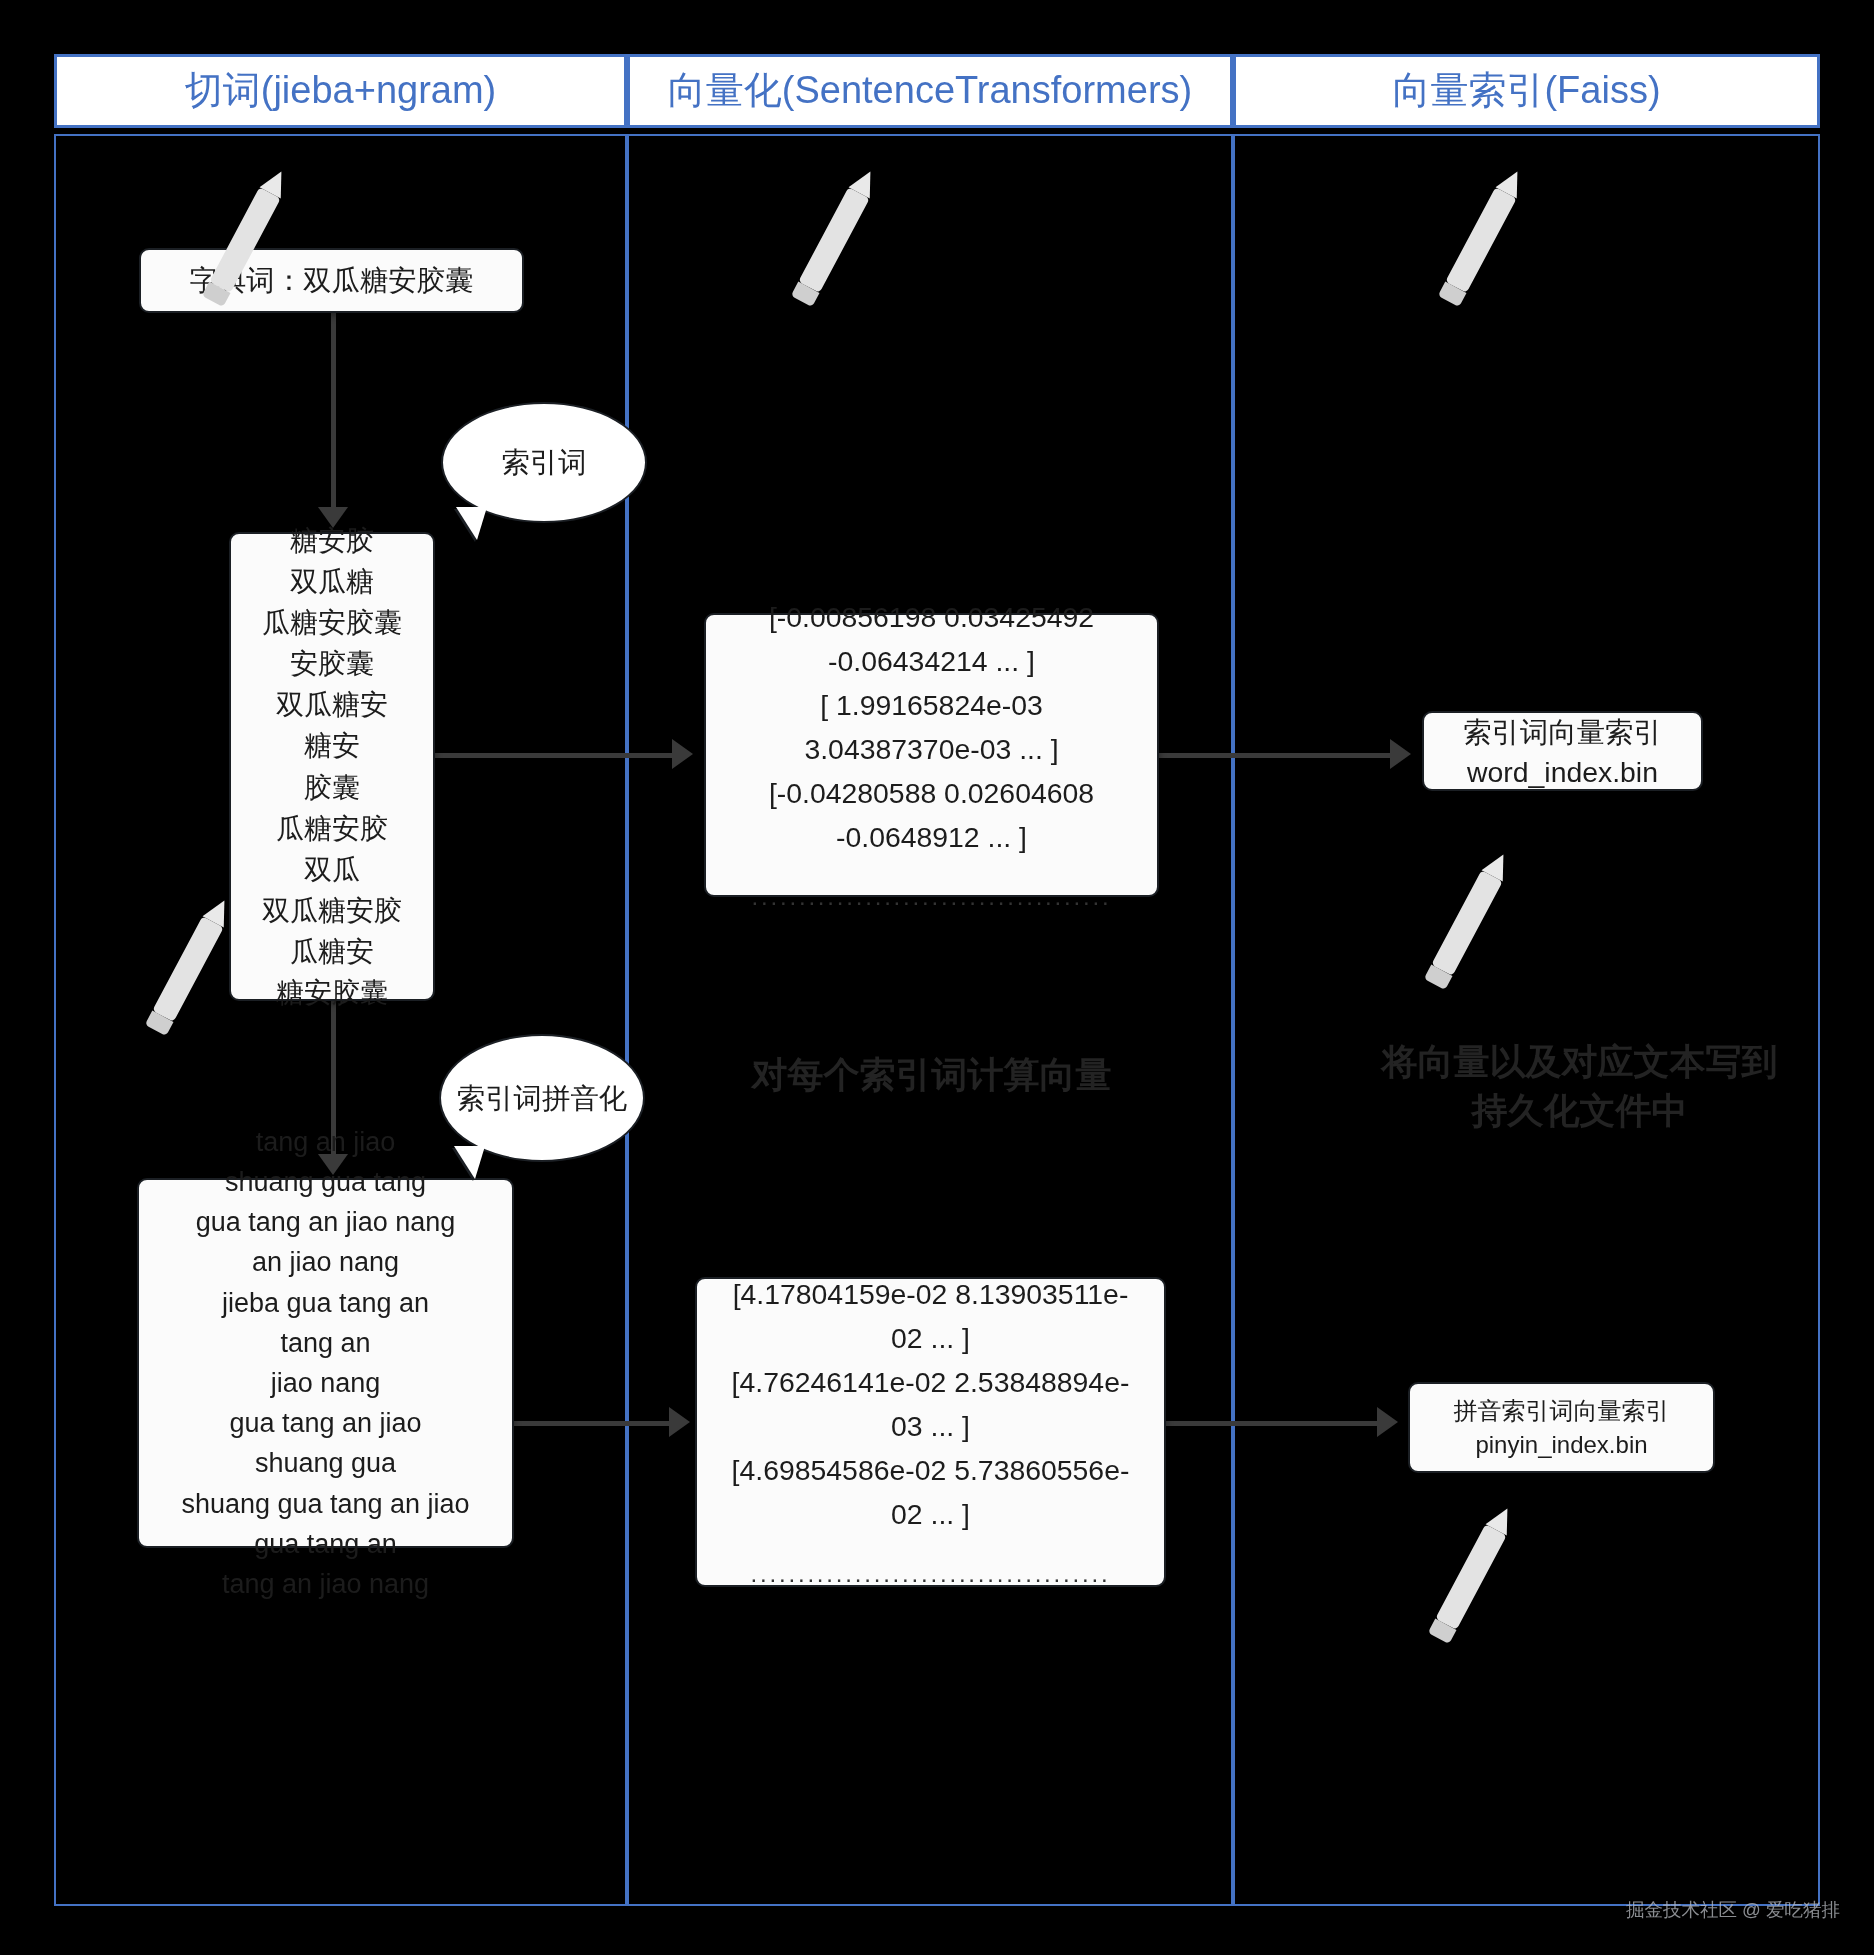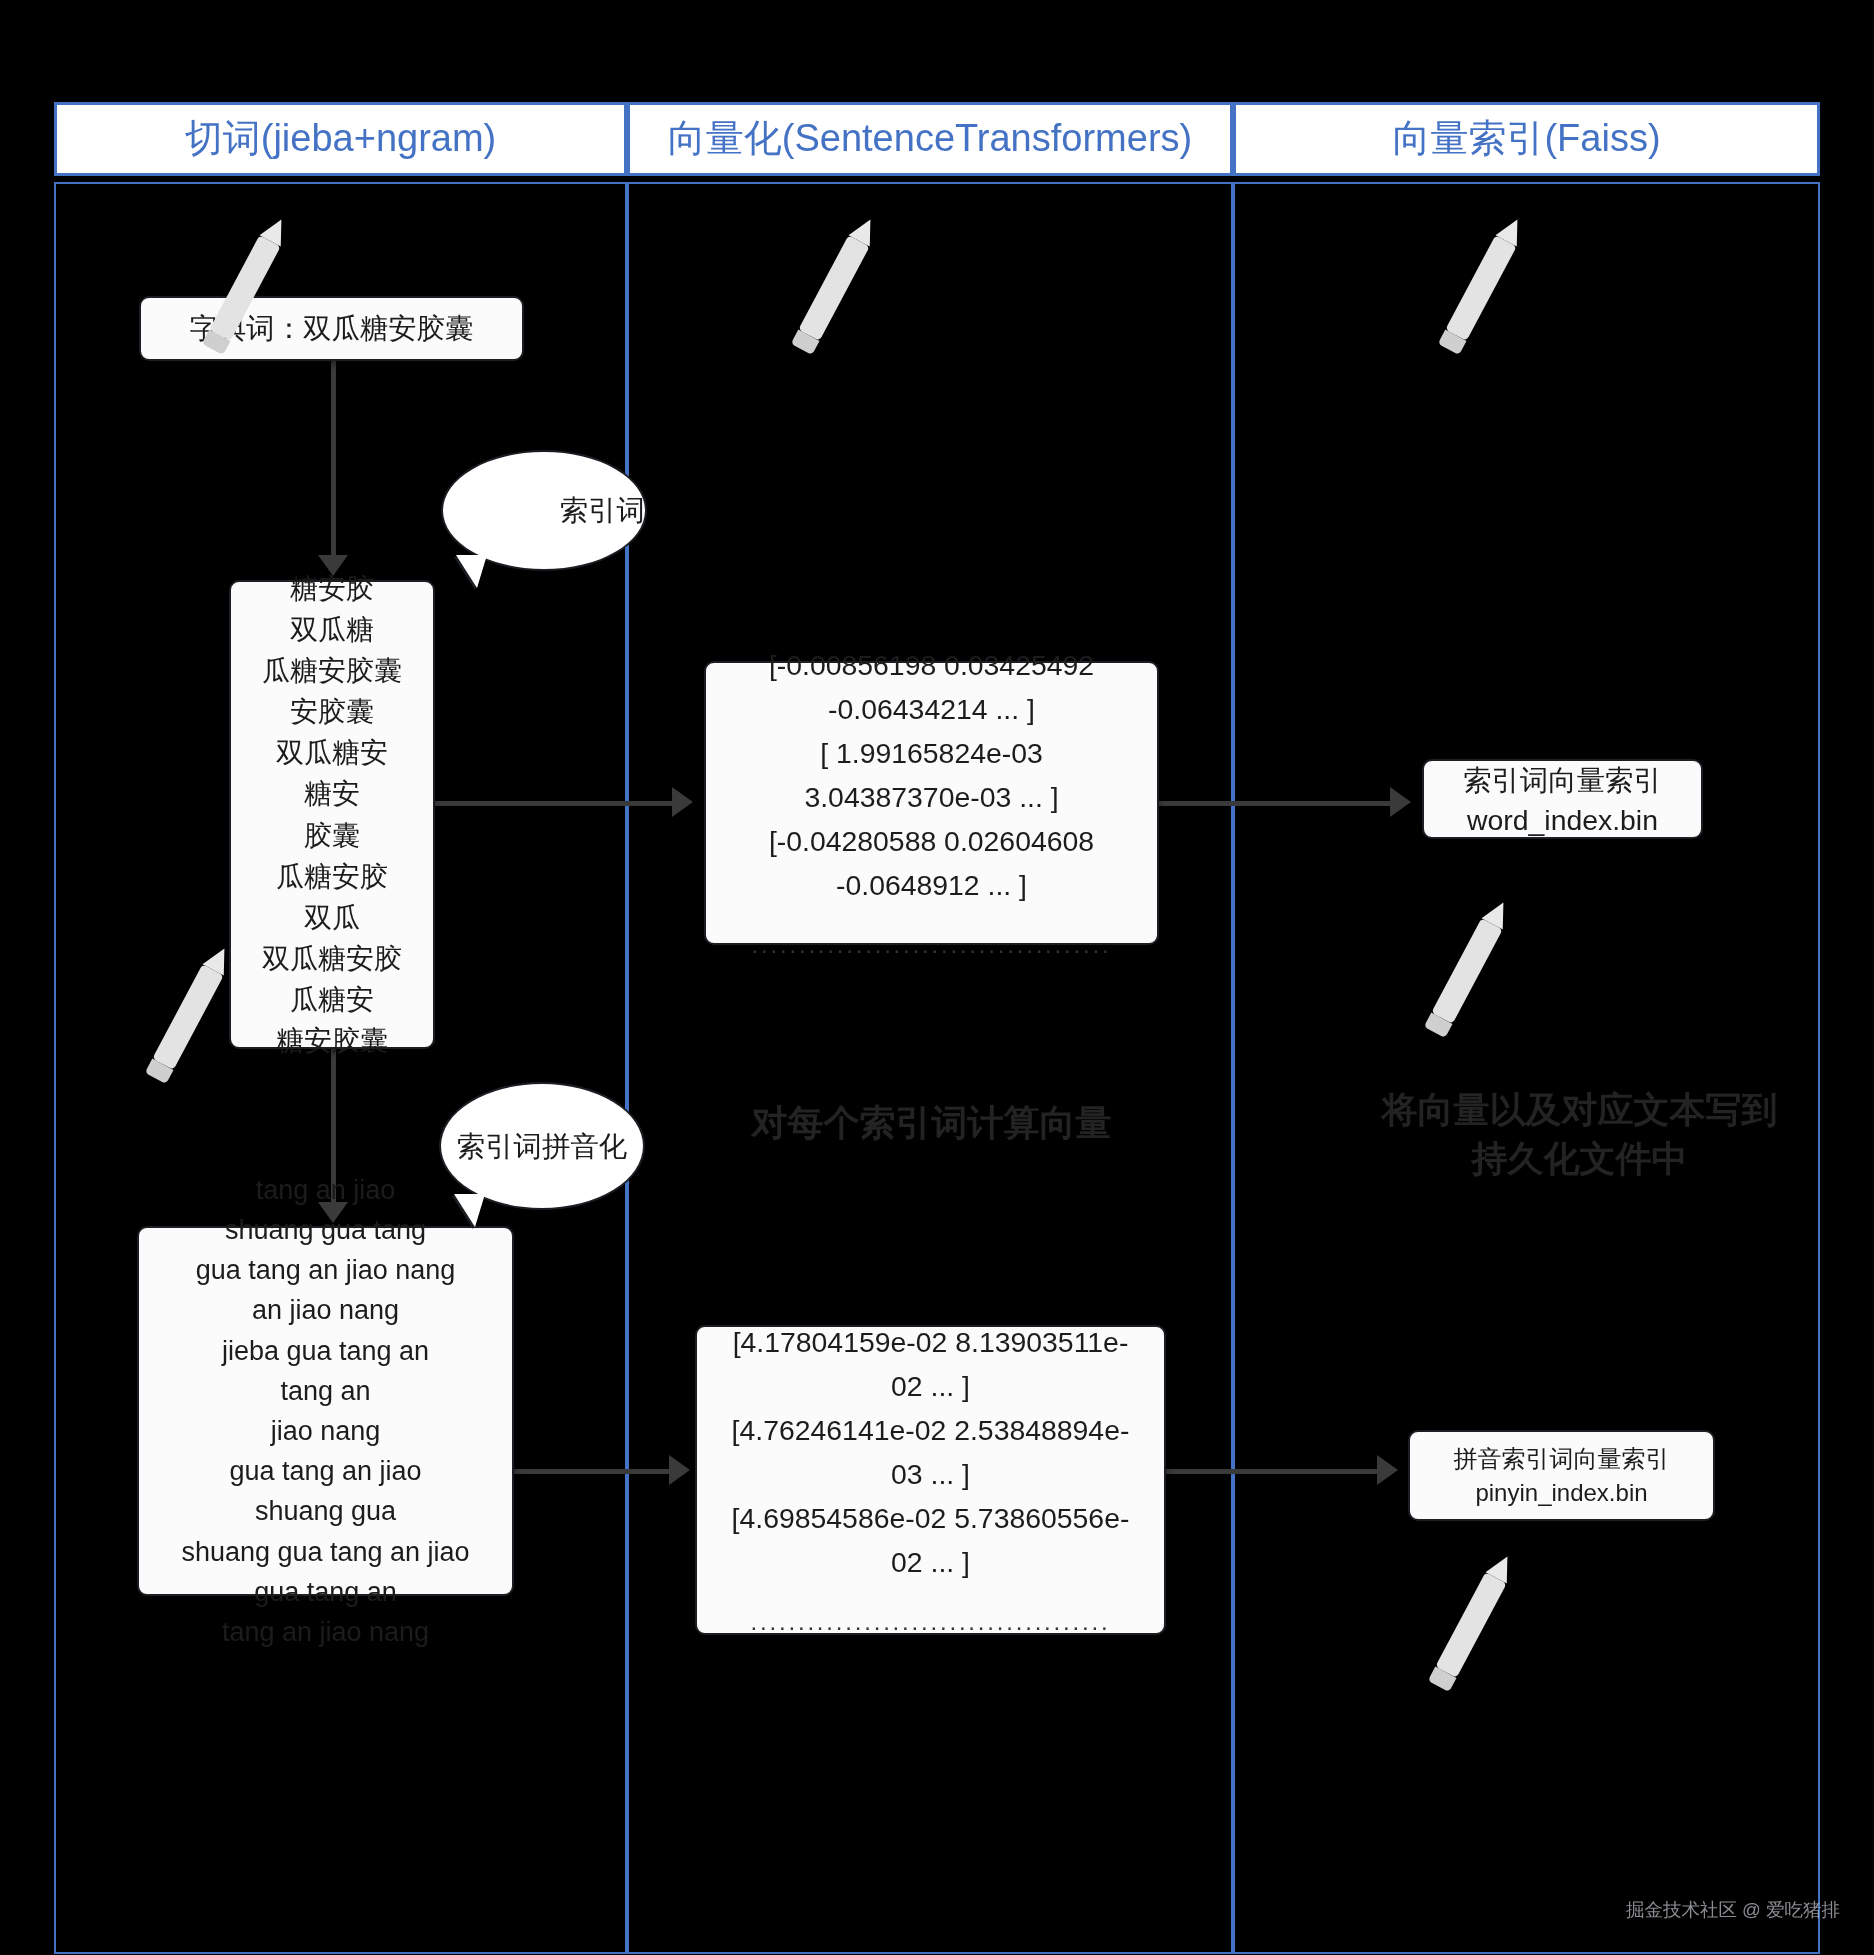--- a/index.html
+++ b/index.html
@@ -1,18 +1,18 @@
 <!DOCTYPE html>
 <html style="font-size:11.4px"><head>
 <meta charset="utf-8">
 <style>
   html,body{margin:0;padding:0;background:#000;}
   body{width:1874px;height:1955px;position:relative;font-family:"Liberation Sans","DejaVu Sans",sans-serif;overflow:hidden;}
 
-  #canvas{position:absolute;inset:0;background:#000;margin-top:48px;}
+  #canvas{position:absolute;inset:0;background:#000;}
 
   
   .lane-head{
     position:absolute;background:#fff;border:3.6px solid #4472c4;
     display:flex;align-items:center;justify-content:center;box-sizing:border-box;
   }
   .lane-head span{color:#4472c4;font-size:38px;line-height:1.1;white-space:nowrap;}
   .lane-body{
     position:absolute;background:#000;border:2.8px solid #4472c4;box-sizing:border-box;
   }
@@ -42,21 +42,21 @@
   .bubble{
     position:absolute;background:#fff;border:2.1px solid #1b1f24;border-radius:50%;
     display:flex;align-items:center;justify-content:center;text-align:center;
     color:#1c1c1c;font-size:28.4px;line-height:1.35;box-sizing:border-box;
   }
   .bubble .tail{
     position:absolute;left:12.8px;bottom:-18.5px;width:0;height:0;
     border-left:21.3px solid transparent;border-right:10px solid transparent;
     border-top:33px solid #fff;filter:drop-shadow(-1.4px 2.1px 0 #1b1f24);
   }
-  #bubble-index-word{left:441px;top:402px;width:206px;height:121px;justify-content:flex-end;}
+  #bubble-index-word{left:441px;top:402px;width:206px;height:121px;}
   #bubble-pinyin{left:439px;top:1034px;width:206px;height:128px;}
 
   
   .conn{position:absolute;background:#3a3a3a;}
   .arrow-down{
     position:absolute;width:0;height:0;border-left:15.6px solid transparent;
     border-right:15.6px solid transparent;border-top:21.3px solid #3a3a3a;
   }
   .arrow-right{
     position:absolute;width:0;height:0;border-top:15.6px solid transparent;

